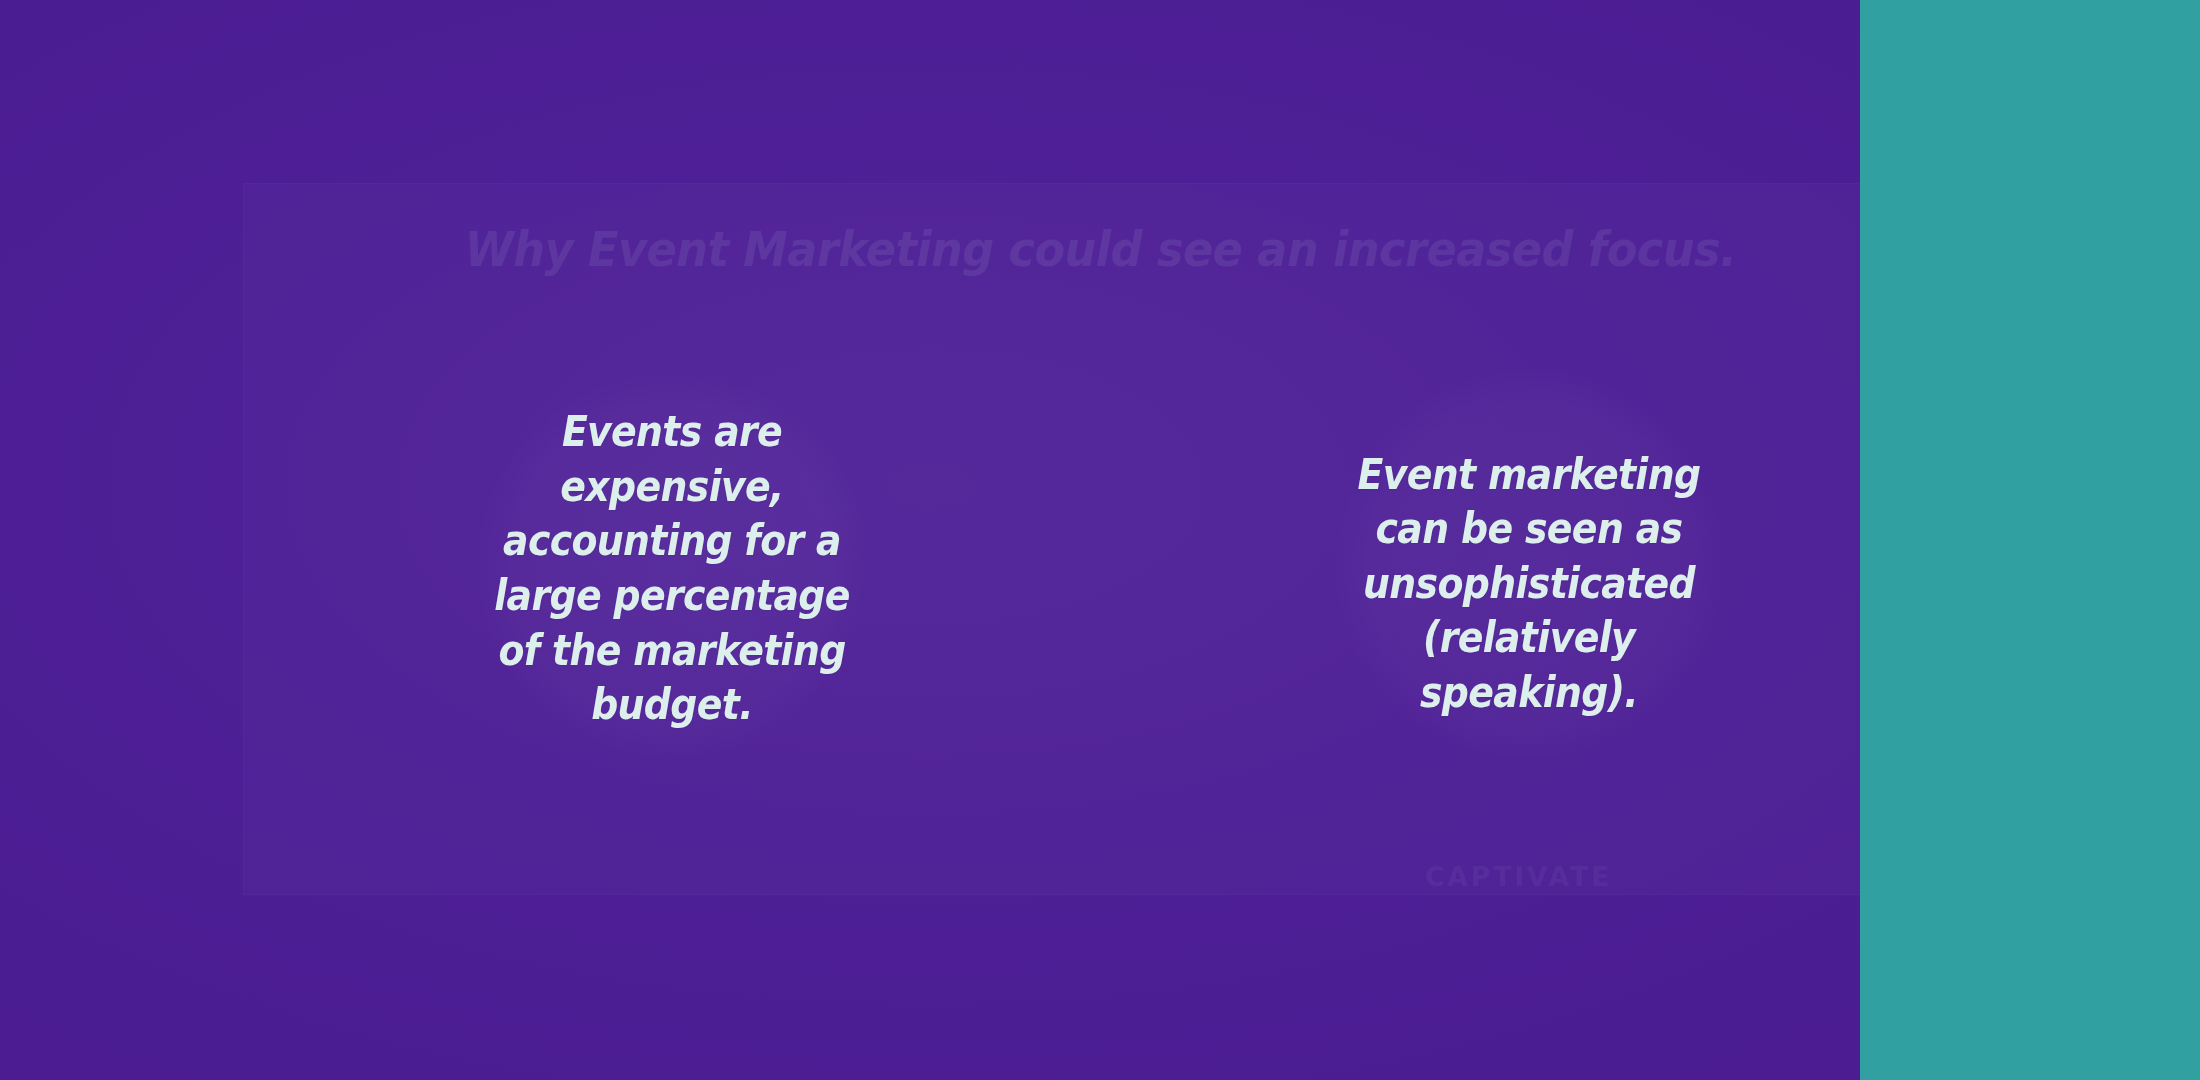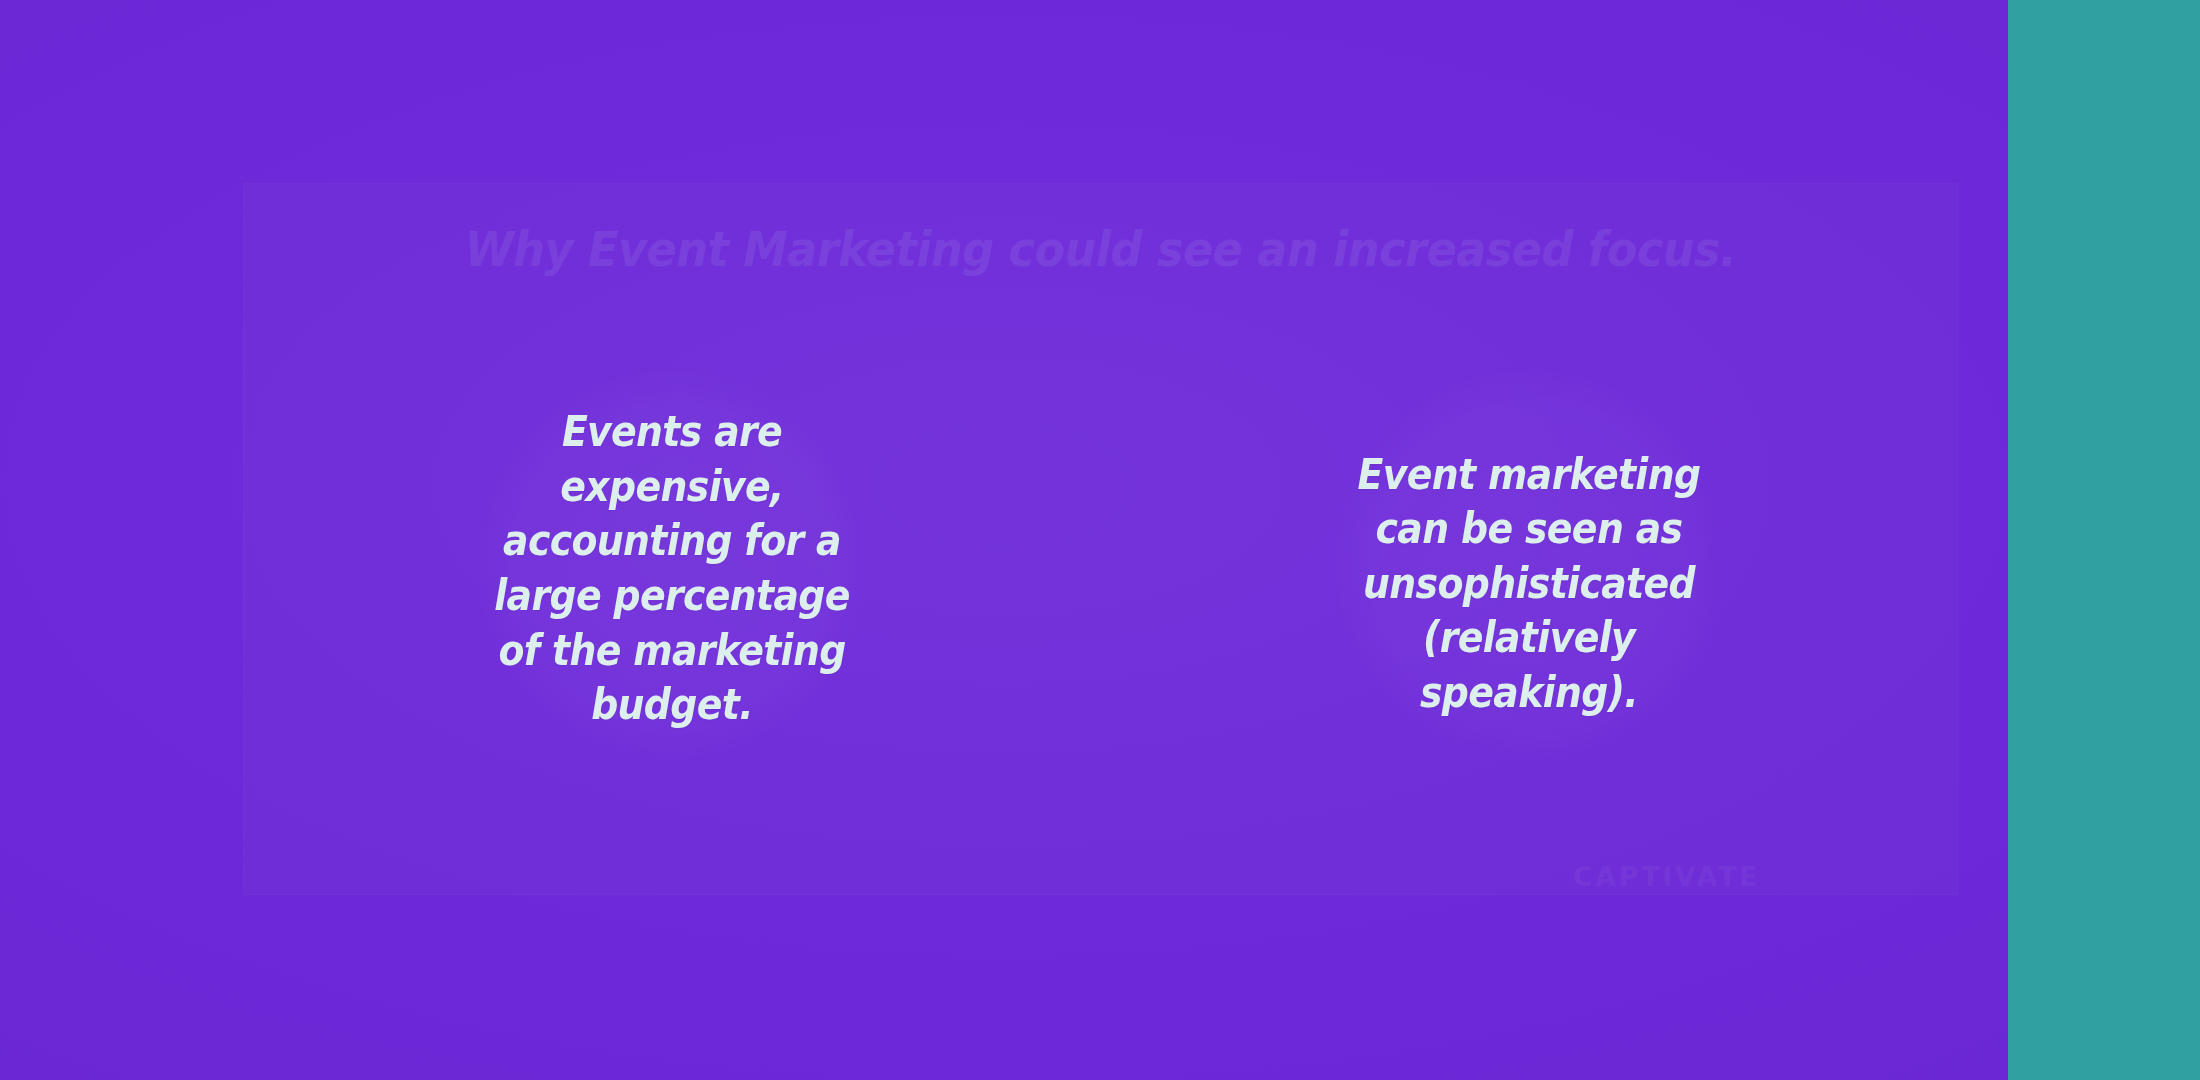--- a/index.html
+++ b/index.html
@@ -12,23 +12,23 @@
   }
 
   body {
     background: #30a0a0;
     font-family: "DejaVu Sans", sans-serif;
   }
 
   
   #slide {
     position: relative;
-    width: 2008px;
+    width: 1860px;
     height: 1080px;
-    background: #6d28d9;
+    background: #4c1d95;
     overflow: hidden;
   }
 
   
   #slide::after {
     content: "";
     position: absolute;
     inset: 0;
     pointer-events: none;
     background: radial-gradient(ellipse 80% 70% at 50% 45%,

